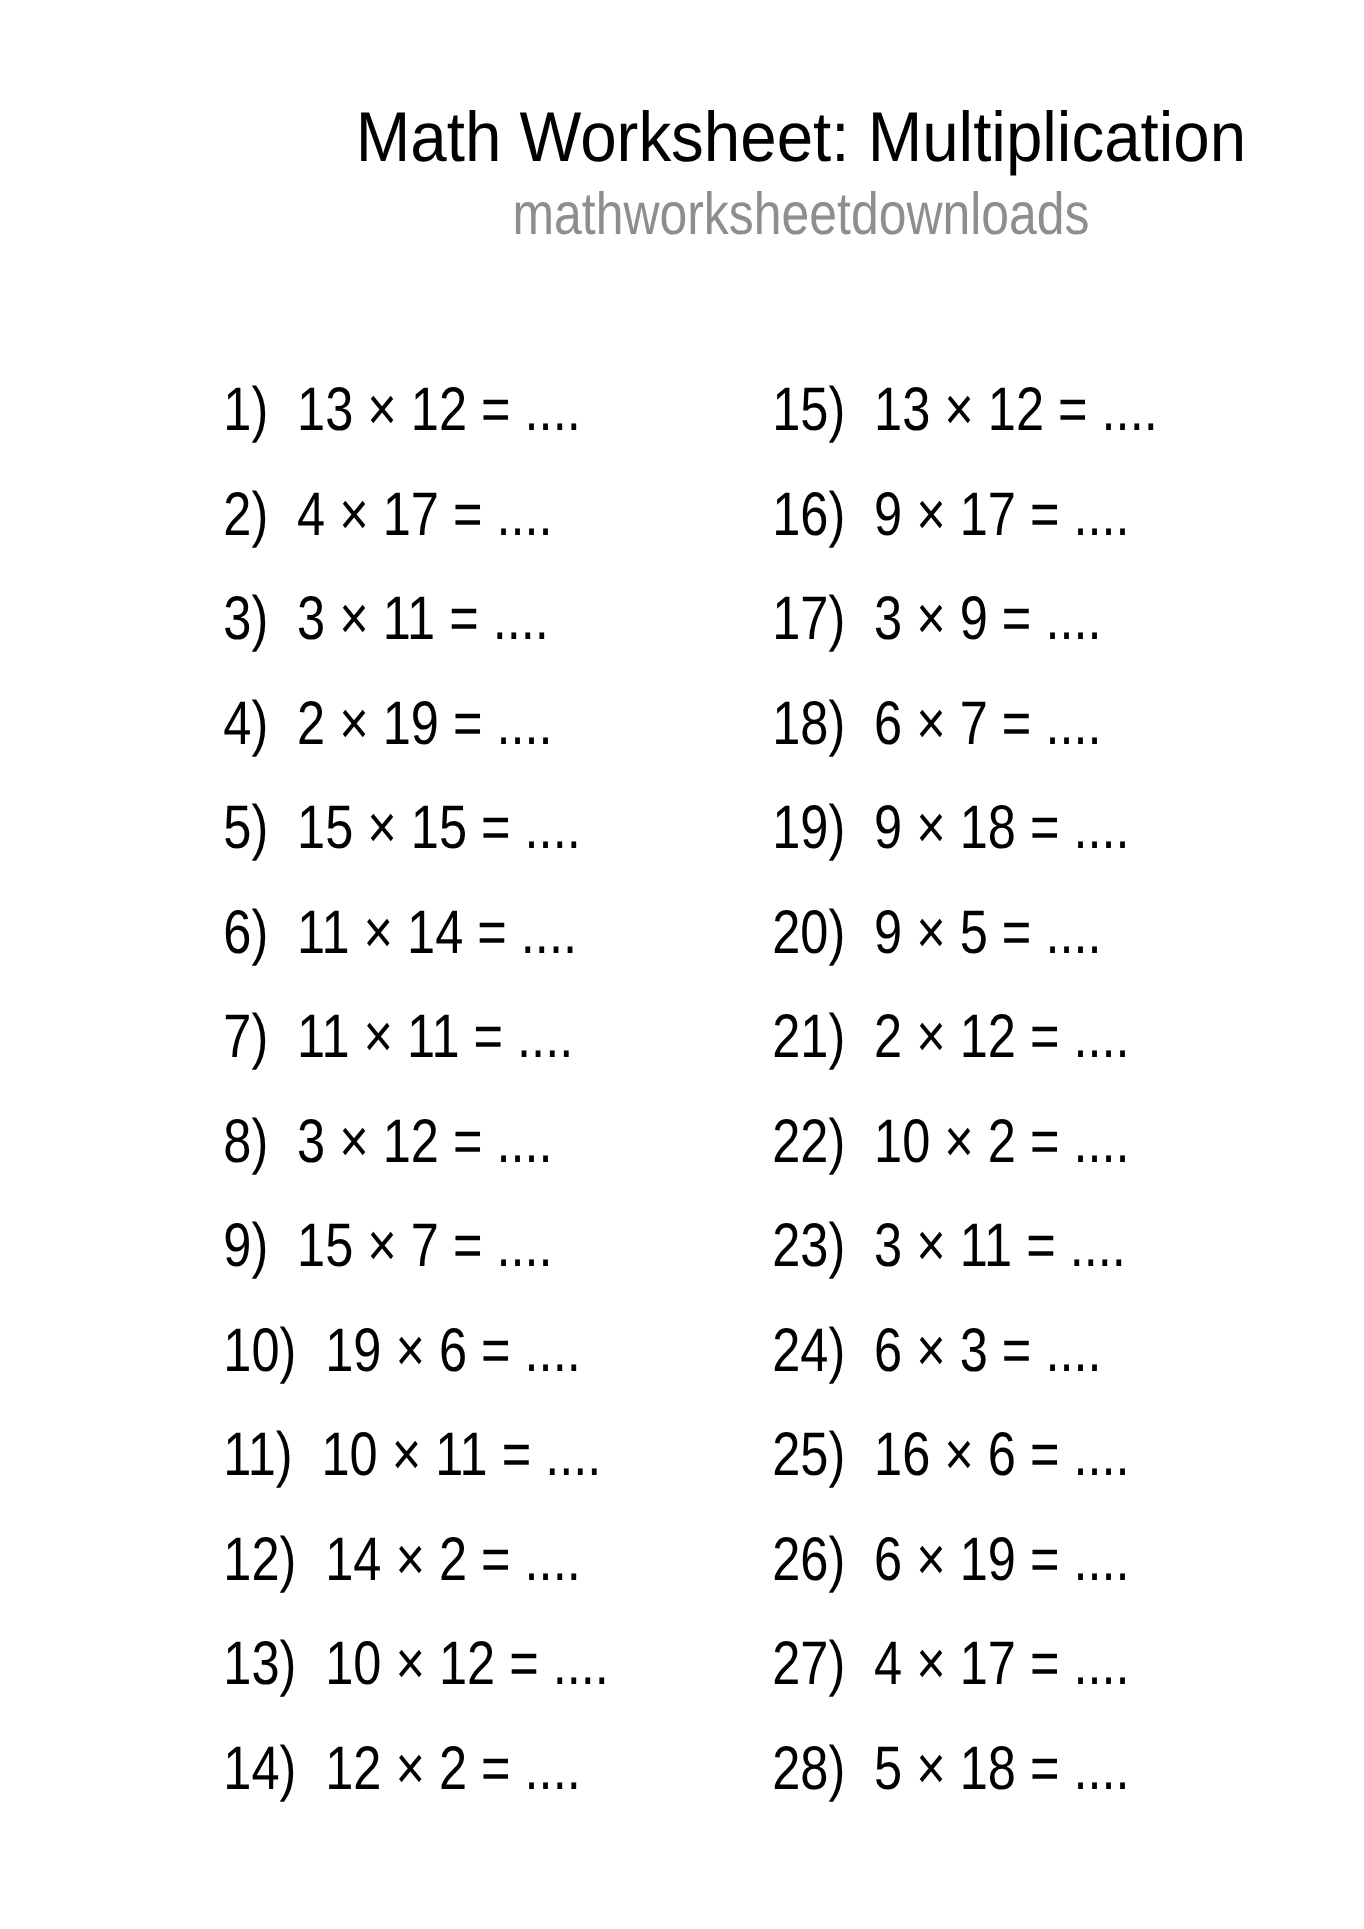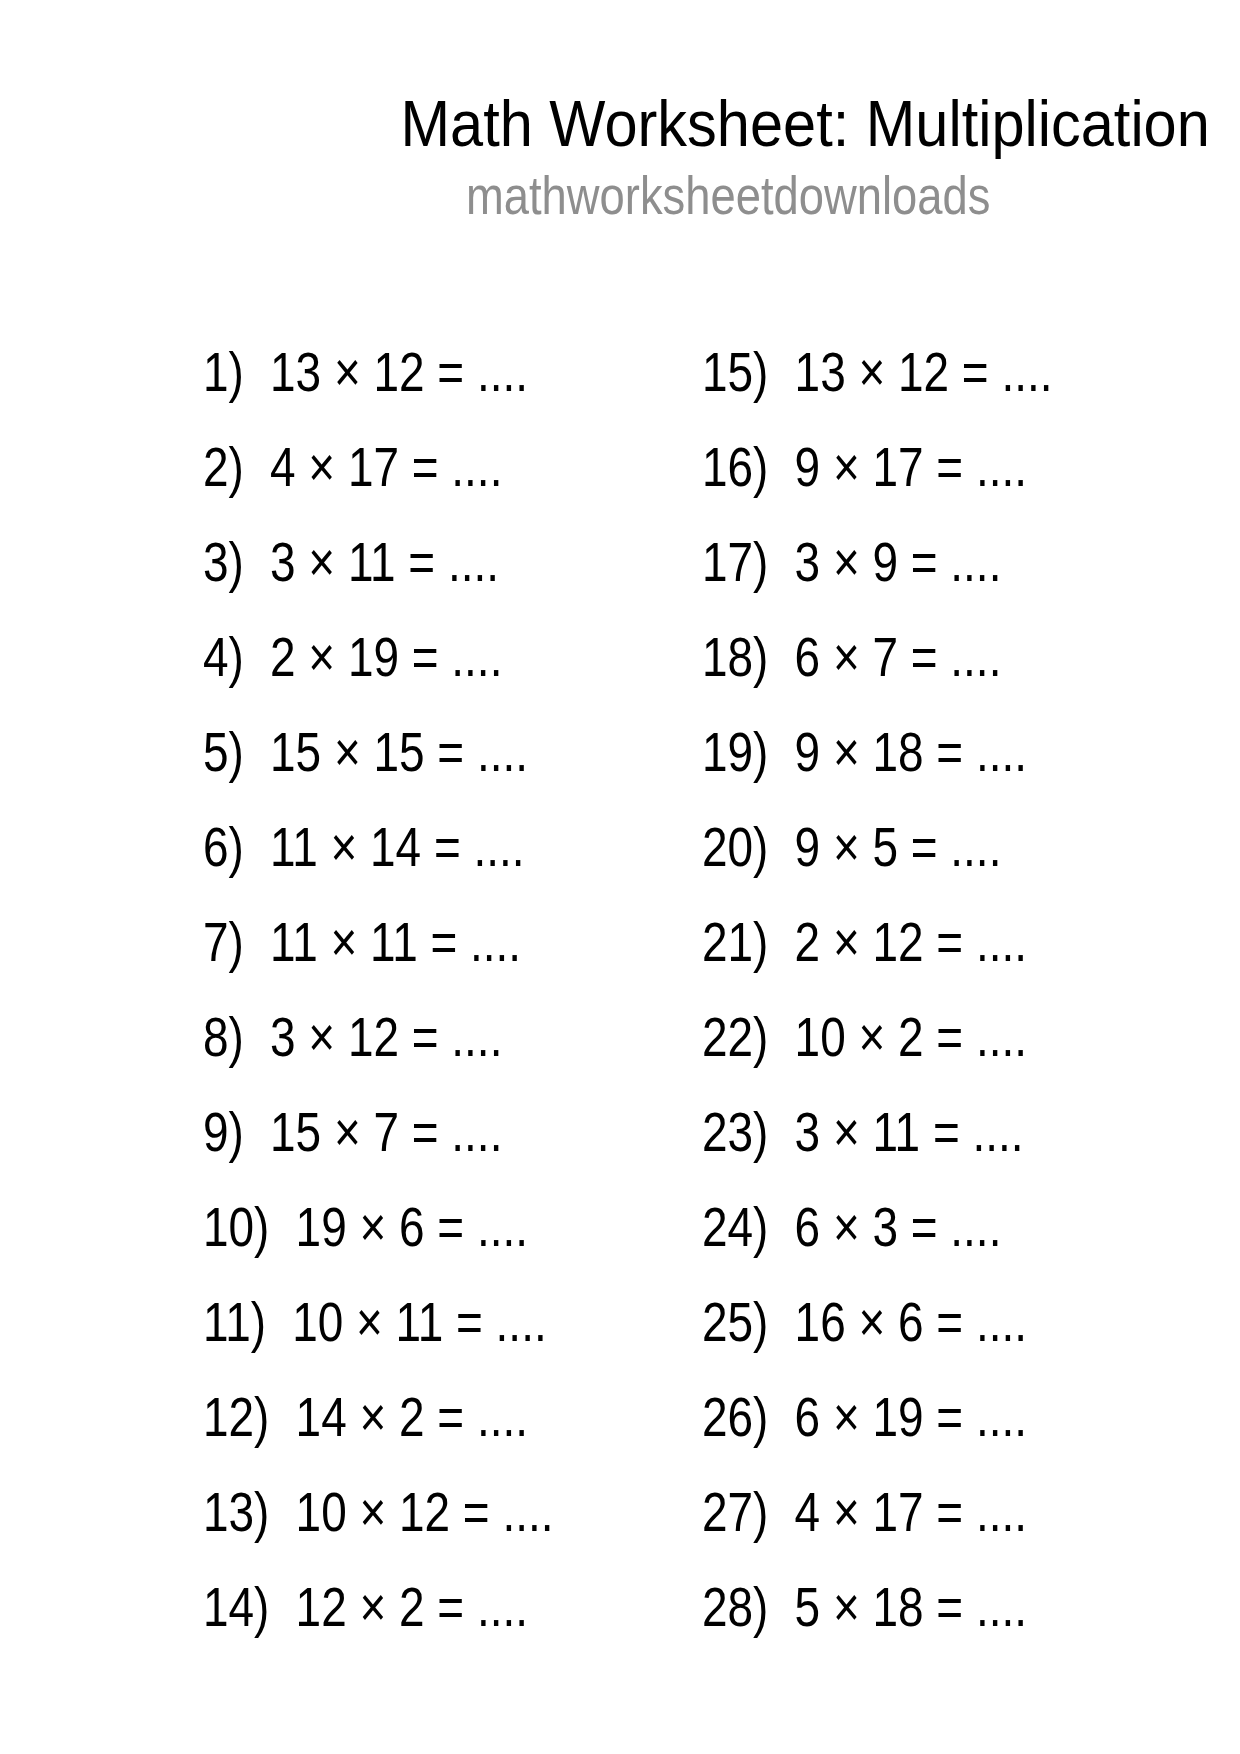--- a/index.html
+++ b/index.html
@@ -14,21 +14,21 @@
     font-family: "Liberation Sans", sans-serif;
     color: #000000;
     overflow: hidden;
   }
   .header {
     position: absolute;
     left: 216px;
     width: 1024px;
     text-align: center;
   }
-  .header-title { top: 92px; text-align: right; }
+  .header-title { top: 92px; }
   .header-subtitle { top: 168px; }
   .title-text {
     display: inline-block;
     font-size: 64px;
     line-height: 1;
     color: #000000;
     white-space: nowrap;
     transform: scaleX(0.93);
     transform-origin: 50% 50%;
   }

